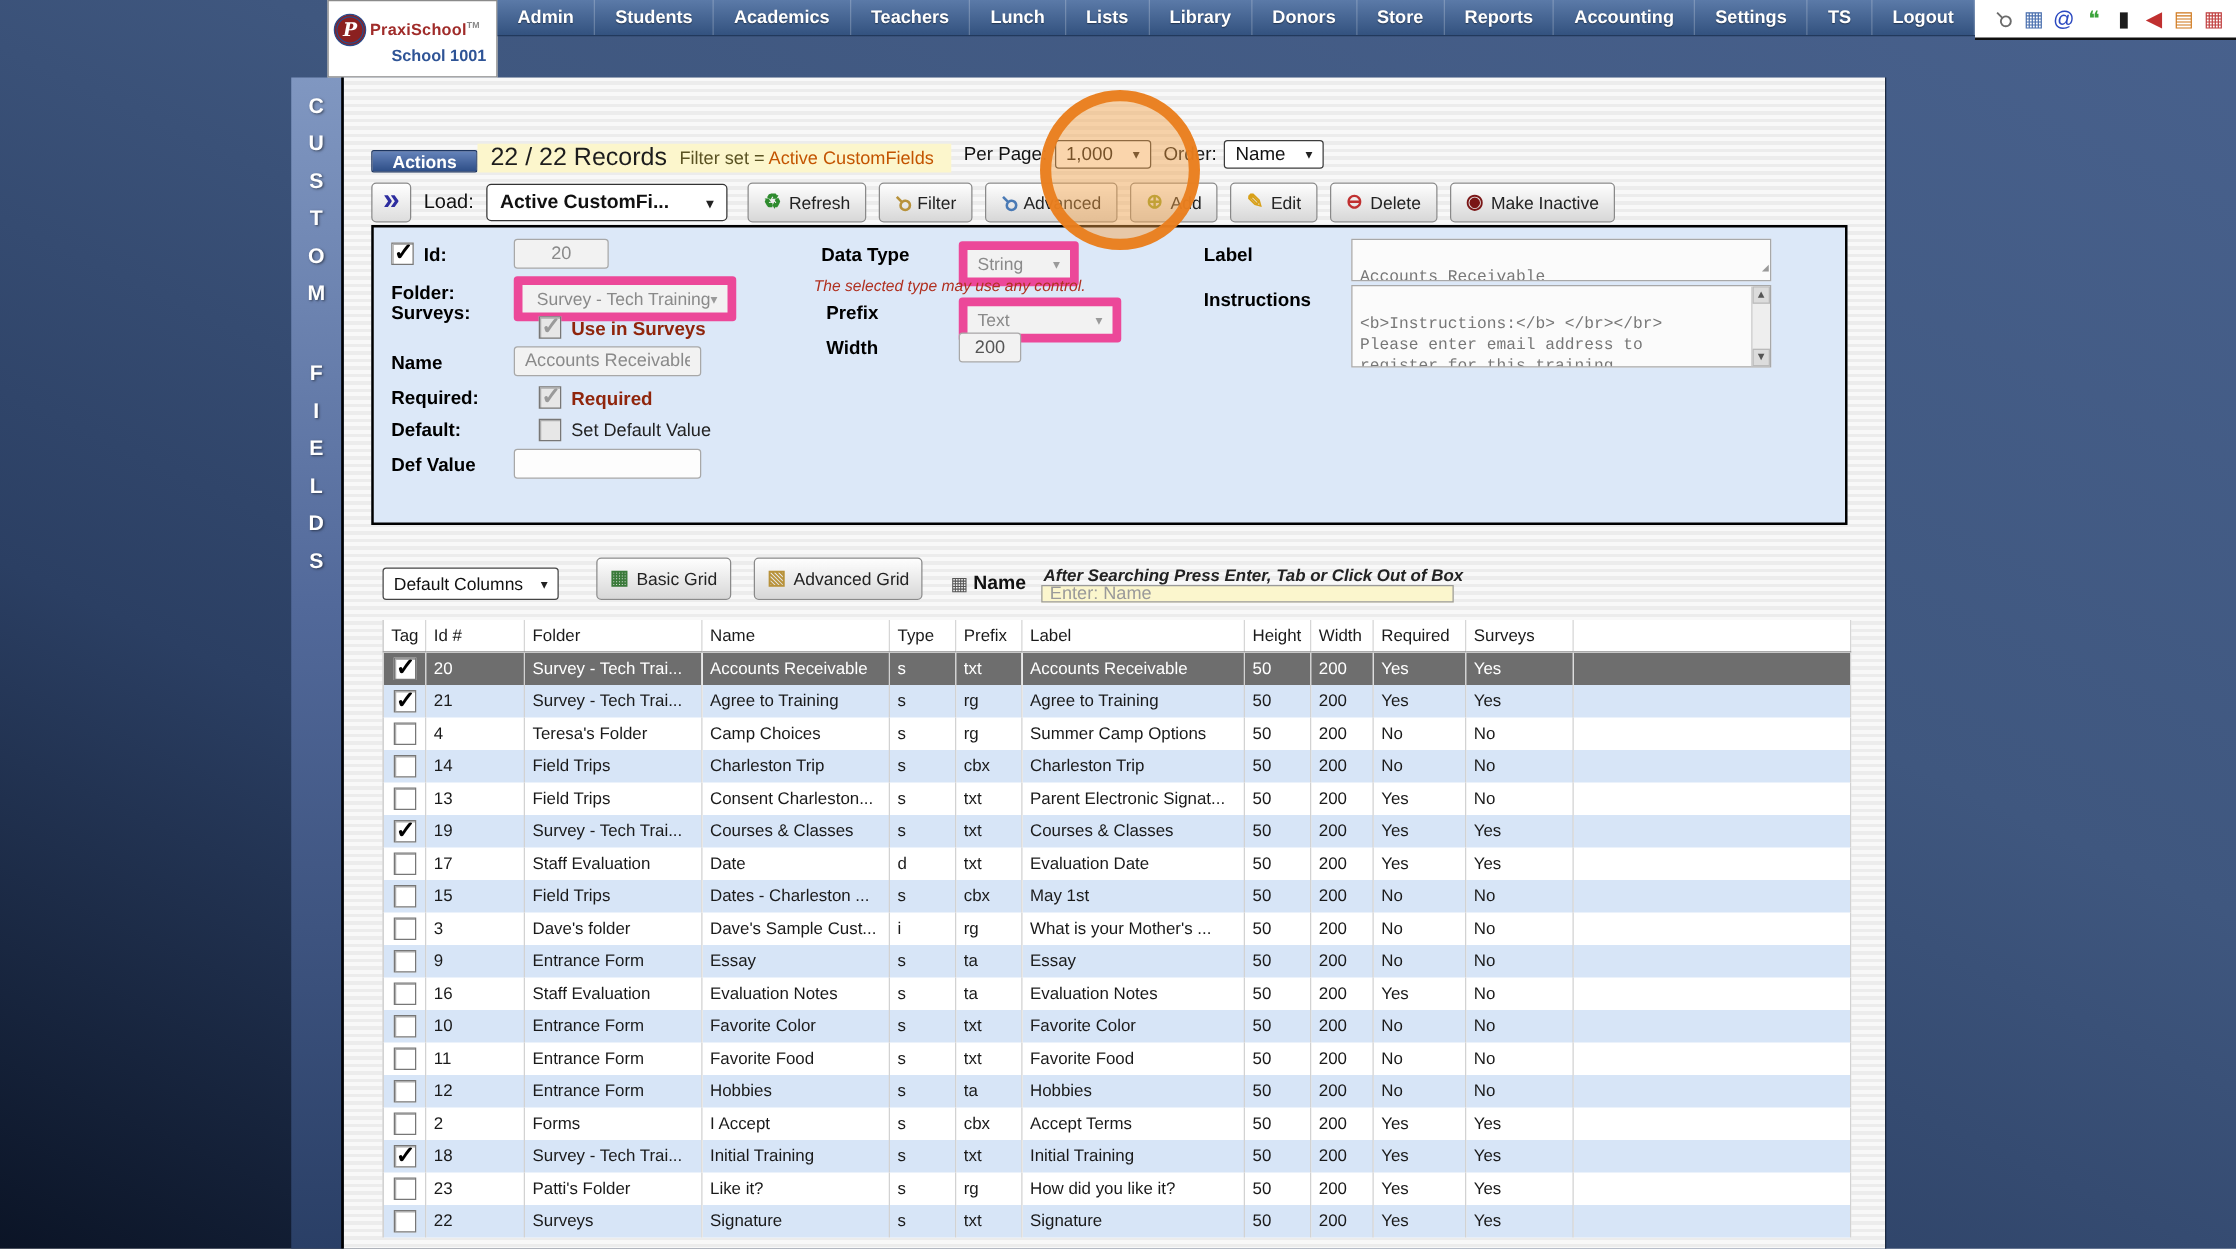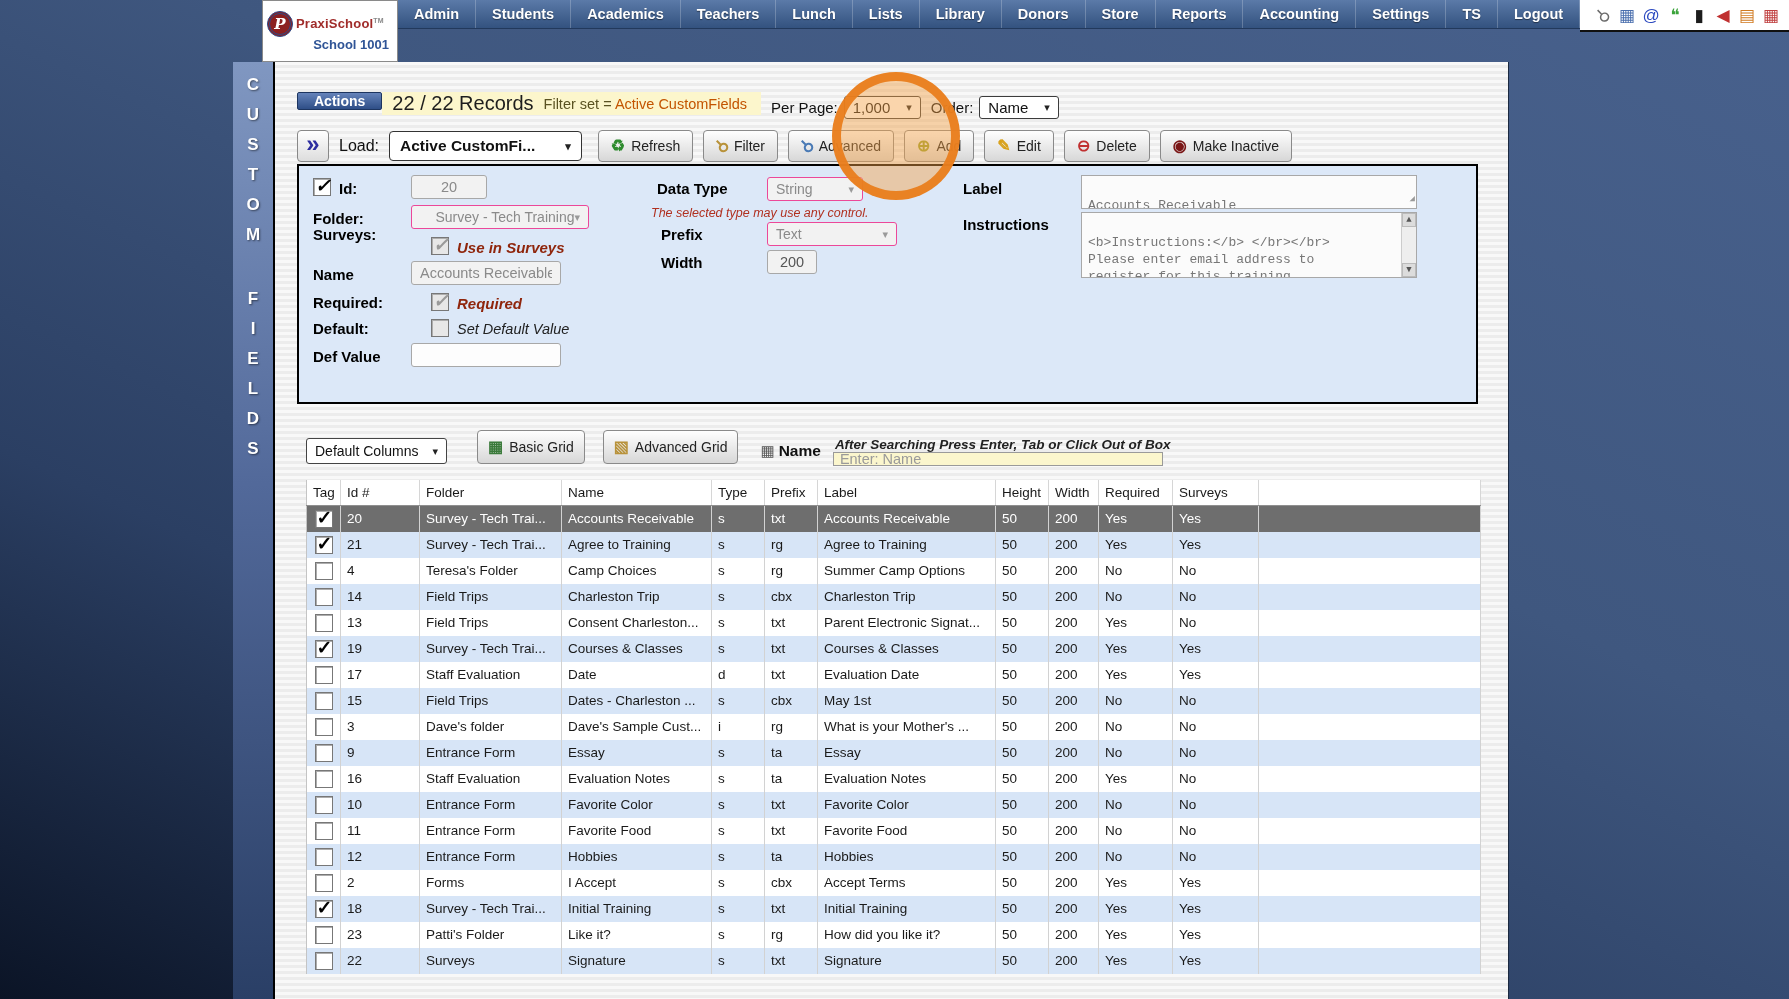--- a/index.html
+++ b/index.html
@@ -46,21 +46,21 @@
   .user-block { margin-left:auto; font-size:12.5px; line-height:1.3; padding-right:46px; text-align:left; }
   .user-name { color:#333; }
   .clock-link { color:#2255cc; text-decoration:underline; cursor:pointer; }
 
   
   .main { position:absolute; left:11px; top:62px; width:1236px; height:937px;
           border-left:2px solid #000; border-right:1px solid #1b2940;
           background:repeating-linear-gradient(#f8f8f8 0px,#f8f8f8 3px,#ececec 3px,#ececec 6px);
           padding:30px 0 0 22px; overflow:hidden; }
 
-  .actions-row { display:flex; align-items:flex-start; height:30px; }
+  .actions-row { display:flex; align-items:flex-end; height:30px;margin-top:16px; }
   .actions-btn { background:linear-gradient(#6583ba,#2e4e87); color:#fff; font-weight:bold;
                  font-size:14px; border:1px solid #1d3560; padding:0 16px; display:flex;
                  align-items:center; border-radius:2px; cursor:pointer; }
   .records-strip { background:#fcf6cc; display:flex; align-items:center; padding:0 14px 0 10px; gap:10px; }
   .records-text { font-size:20px; color:#1d1d1d; white-space:nowrap; }
   .filter-set { font-size:14.5px; color:#5a5222; white-space:nowrap; }
   .filter-set .fs-val { color:#c35400; }
   .bar-label { font-size:15px; color:#111; margin-left:10px; align-self:center; white-space:nowrap; }
   .mini-select { background:#fff; border:1px solid #3c3c3c; border-radius:3px; font-size:15px;
                  color:#111; padding:2px 8px; display:flex; align-items:center; gap:16px;
@@ -84,31 +84,31 @@
   .tab { padding:5px 14px; border-radius:7px 7px 0 0; font-weight:bold; font-size:14px;
          border:1px solid #223a68; border-bottom:none; cursor:pointer; }
   .tab.active { background:linear-gradient(#35508a,#111f45); color:#ffe33c; }
   .tab.inactive { background:linear-gradient(#8fa9d4,#4a6aa2); color:#fff; }
 
   .form-panel { position:relative; width:1181px; height:240px; border:2px solid #000; background:#dce8f8; }
   .f-label { position:absolute; font-weight:bold; font-size:15px; color:#000; white-space:nowrap; }
   .f-input { position:absolute; background:#f2f2f2; border:1px solid #a8a8a8; border-radius:3px;
              color:#8a8a8a; font-size:14.5px; padding:3px 8px; font-family:"Liberation Sans",sans-serif; }
   .f-input.enabled { background:#fdfdfd; color:#333; }
-  .f-select { position:absolute; background:#f2f2f2; border:1px solid #ec4899; border-radius:3px;
+  .f-select { position:absolute; background:#f2f2f2; border:7px solid #ec4899; border-radius:3px;
               color:#8a8a8a; font-size:14px; padding:3px 8px; display:flex; align-items:center;
               justify-content:space-between; white-space:nowrap; overflow:hidden; }
   .f-select .chev { color:#9a9a9a; }
   .cb { width:18px; height:18px; background:#fff; border:1px solid #777; position:relative;
         display:inline-block; box-shadow:inset 1px 1px 0 #adadad; cursor:pointer; }
   .cb.checked::after { content:"\2713"; position:absolute; left:1px; top:-5px; font-size:19px;
                        font-weight:bold; color:#000; }
   .cb.disabled { background:#e7e7e7; }
   .cb.disabled.checked::after { color:#9a9a9a; }
-  .pos { position:absolute;font-style:italic; }
+  .pos { position:absolute; }
   .red-label { color:#8f250c; font-weight:bold; font-size:15px; }
   .plain-label { color:#222; font-size:14.5px; }
   .type-note { color:#b03020; font-style:italic; font-size:12.5px; white-space:nowrap; }
   .fake-ta { position:absolute; background:#fbfbfb; border:1px solid #a8a8a8;
              font-family:"Liberation Mono","DejaVu Sans Mono",monospace; font-size:13px; color:#777;
              padding:4px 6px; overflow:hidden; white-space:pre-line; line-height:17px; }
   .ta-grip { position:absolute; right:1px; bottom:0; font-size:9px; color:#999; cursor:nwse-resize; }
   .ta-scroll { position:absolute; top:0; right:0; bottom:0; width:15px; background:#eee;
                border-left:1px solid #ccc; display:flex; flex-direction:column;
                justify-content:space-between; align-items:center; }

